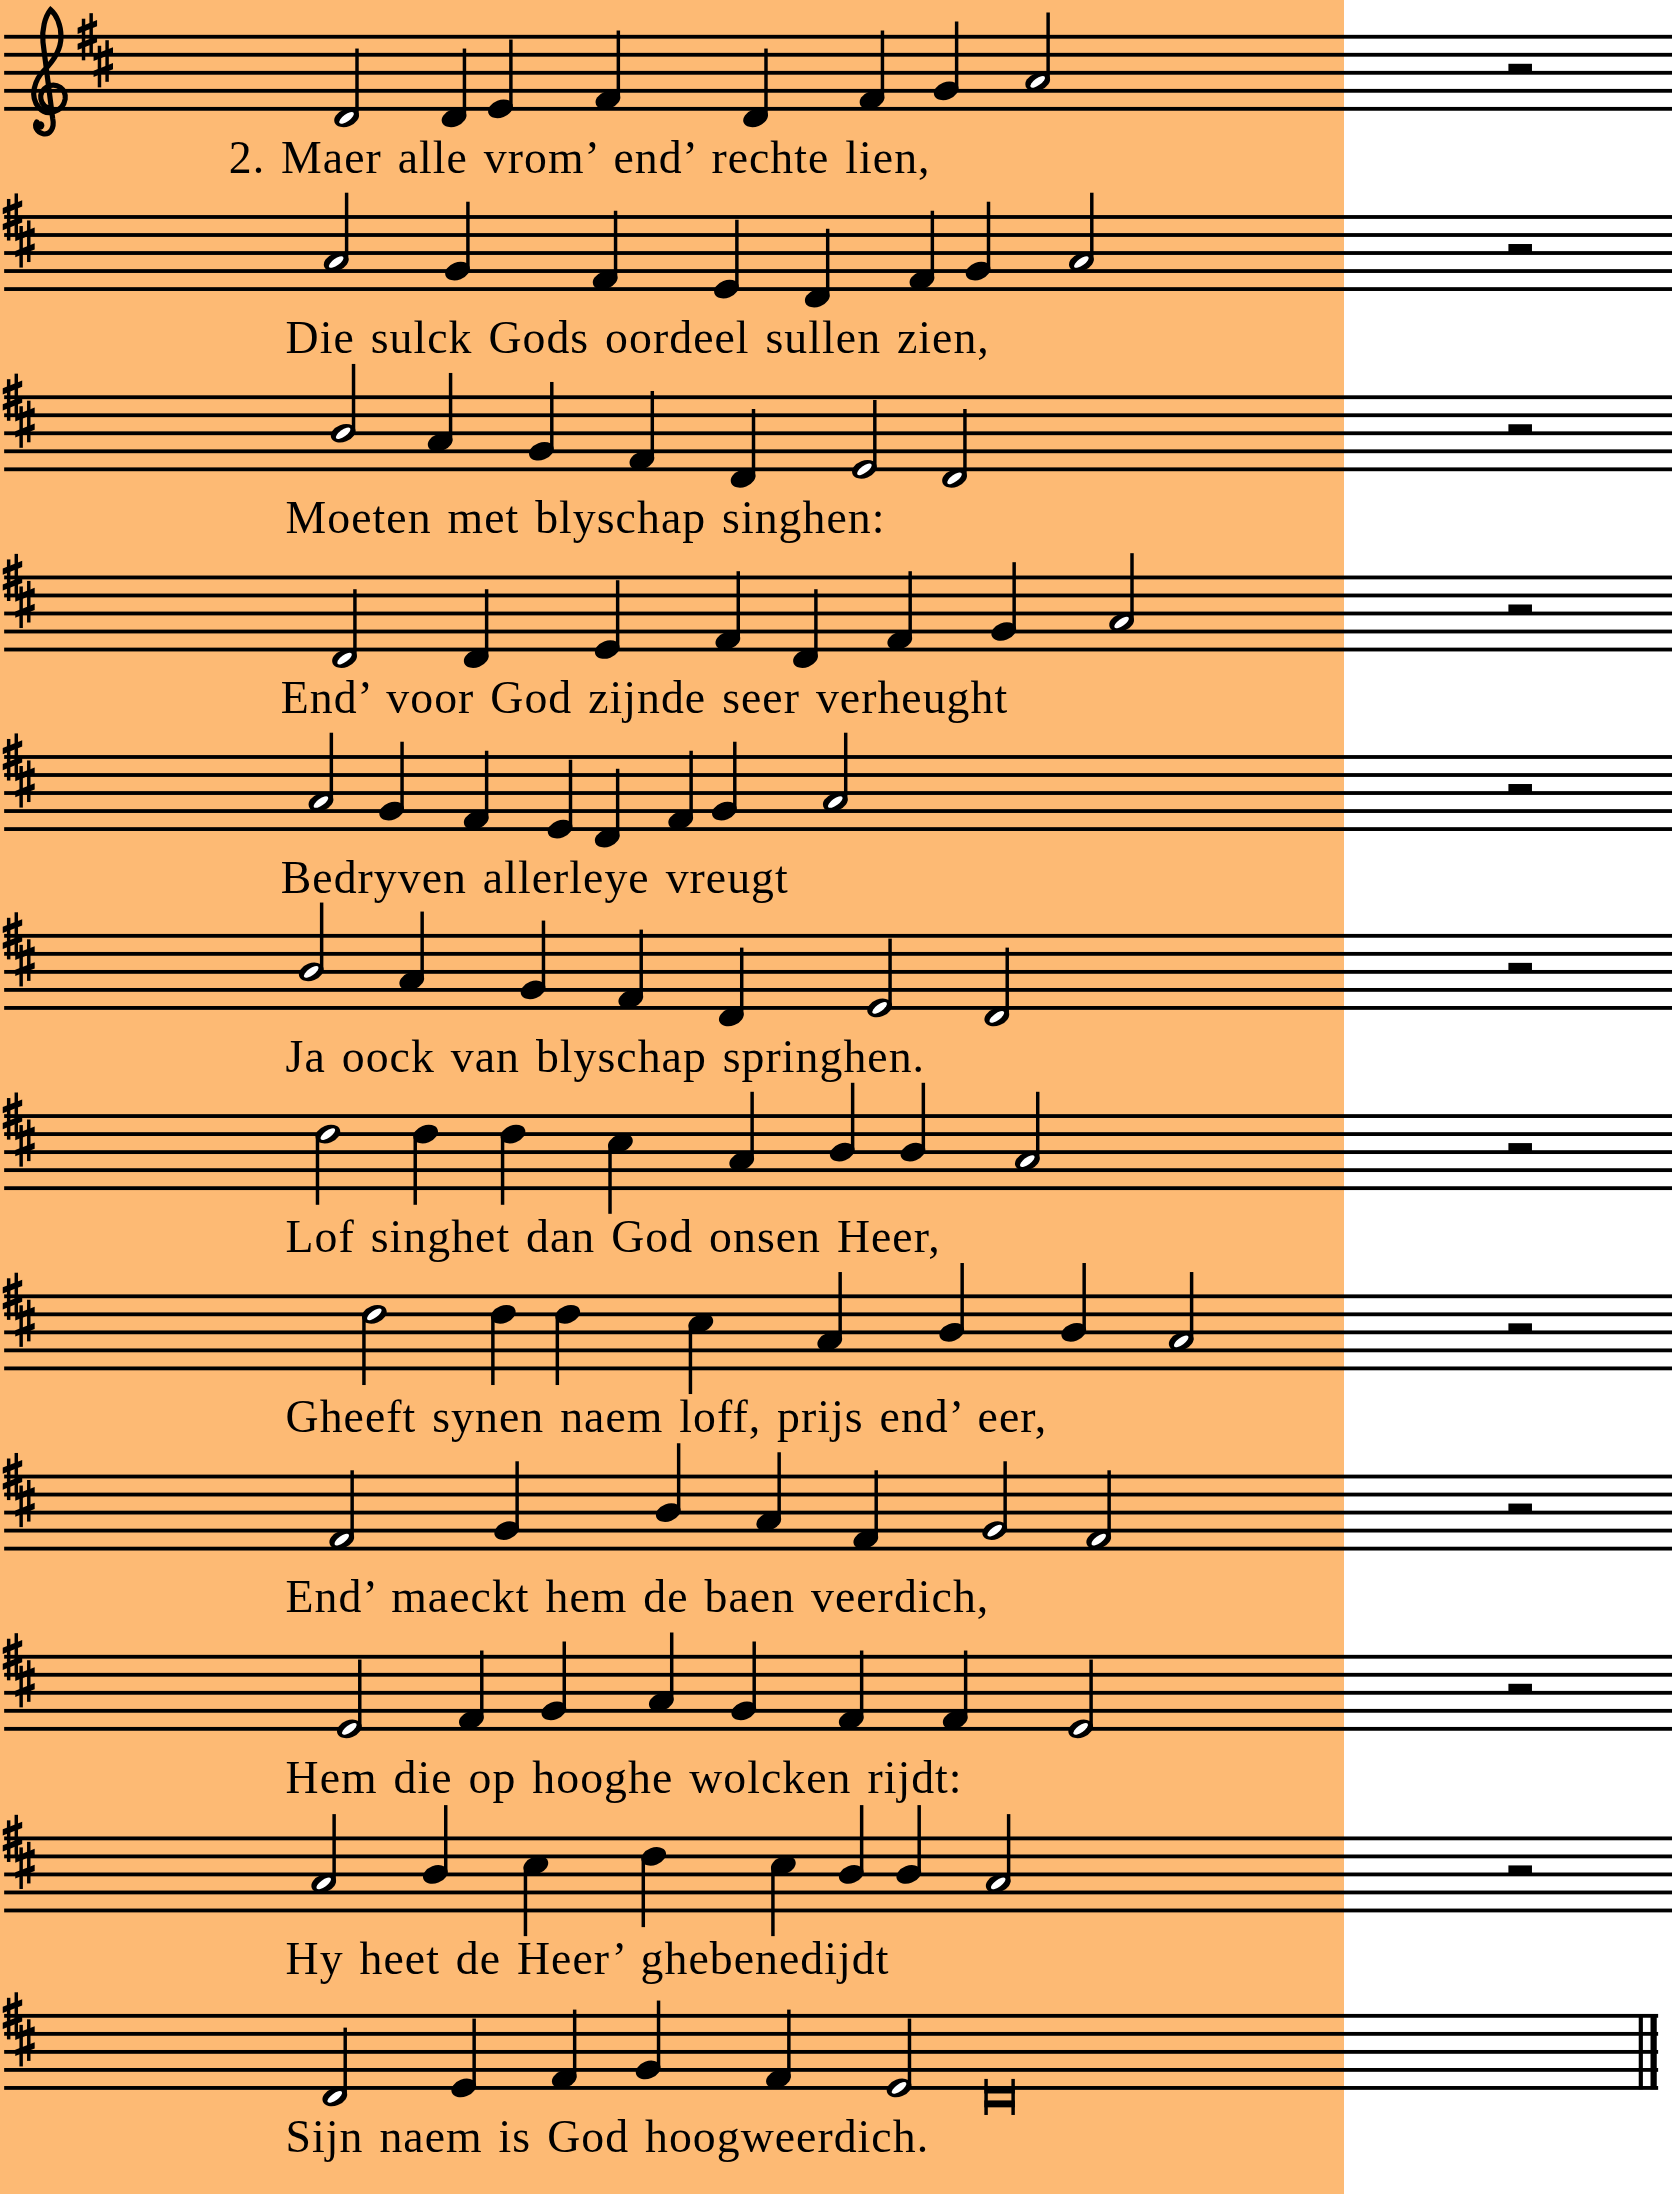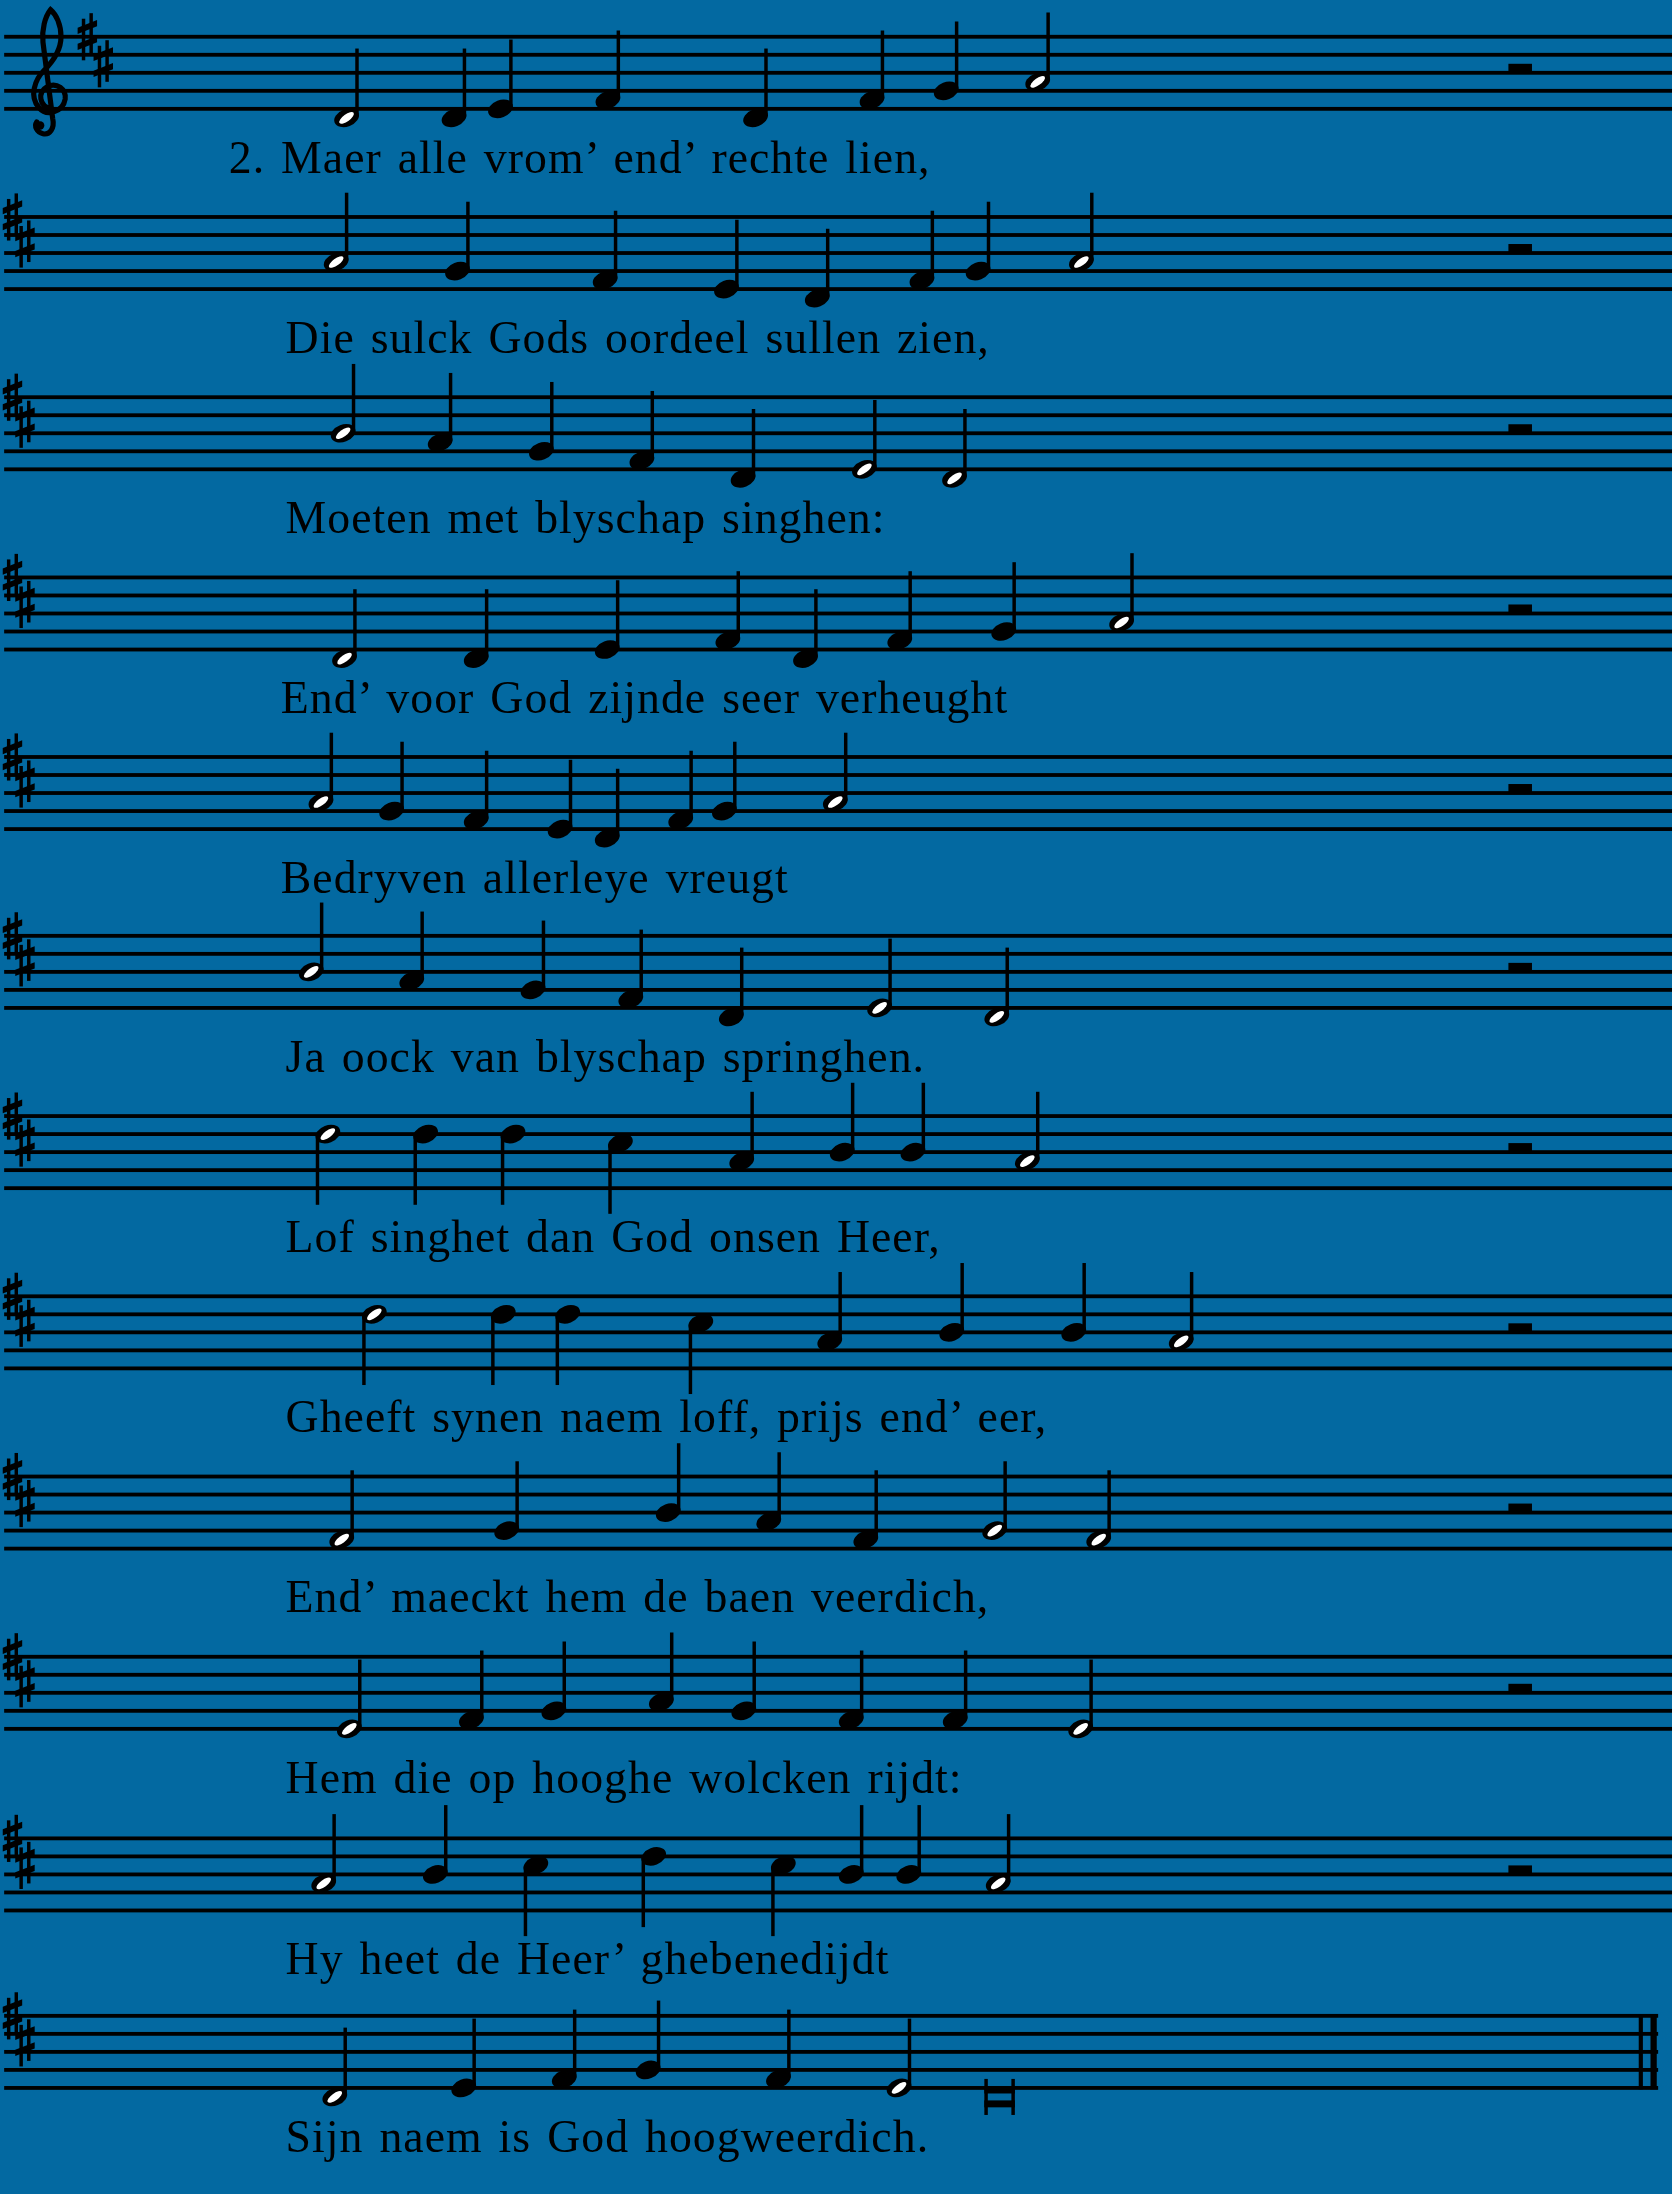--- a/index.html
+++ b/index.html
@@ -1,17 +1,17 @@
 <!DOCTYPE html>
 <html style="font-size:11px"><head>
 <meta charset="utf-8">
 <style>
   html,body{margin:0;padding:0;background:#ffffff;}
   body{width:1672px;height:2194px;overflow:hidden;font-family:"Liberation Serif",serif;}
-  .page{position:relative;width:1672px;height:2194px;background:#0369a1;}
+  .page{position:relative;width:1344px;height:2194px;background:#fdba74;}
   svg{display:block;}
   text.lyric{font-family:"Liberation Serif","DejaVu Serif",serif;letter-spacing:1.5px;word-spacing:5px;}
 </style>
 </head>
 <body>
 
 <div class="page">
   <svg id="score" width="1672" height="2194" viewBox="0 0 2412 3165" xmlns="http://www.w3.org/2000/svg">
       <g>
         <rect x="6" y="50.25" width="2406" height="5.5" fill="#000000"></rect>

